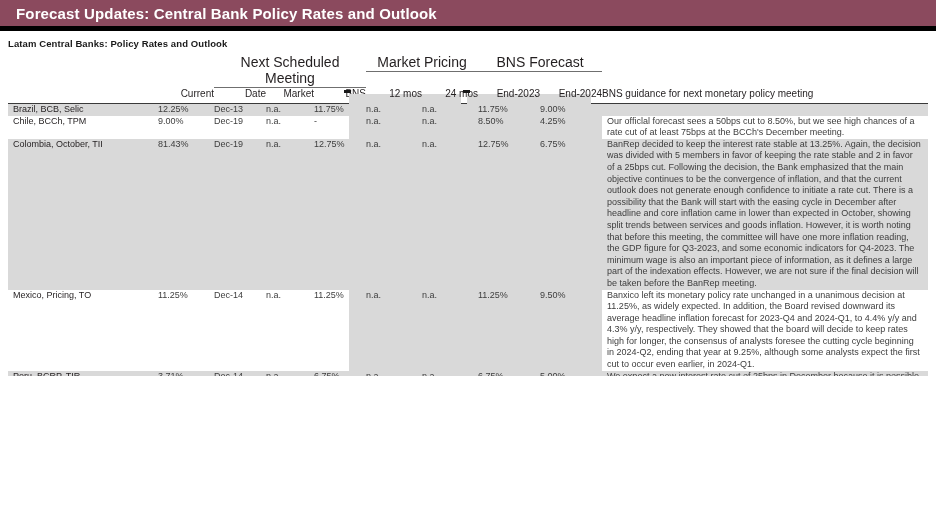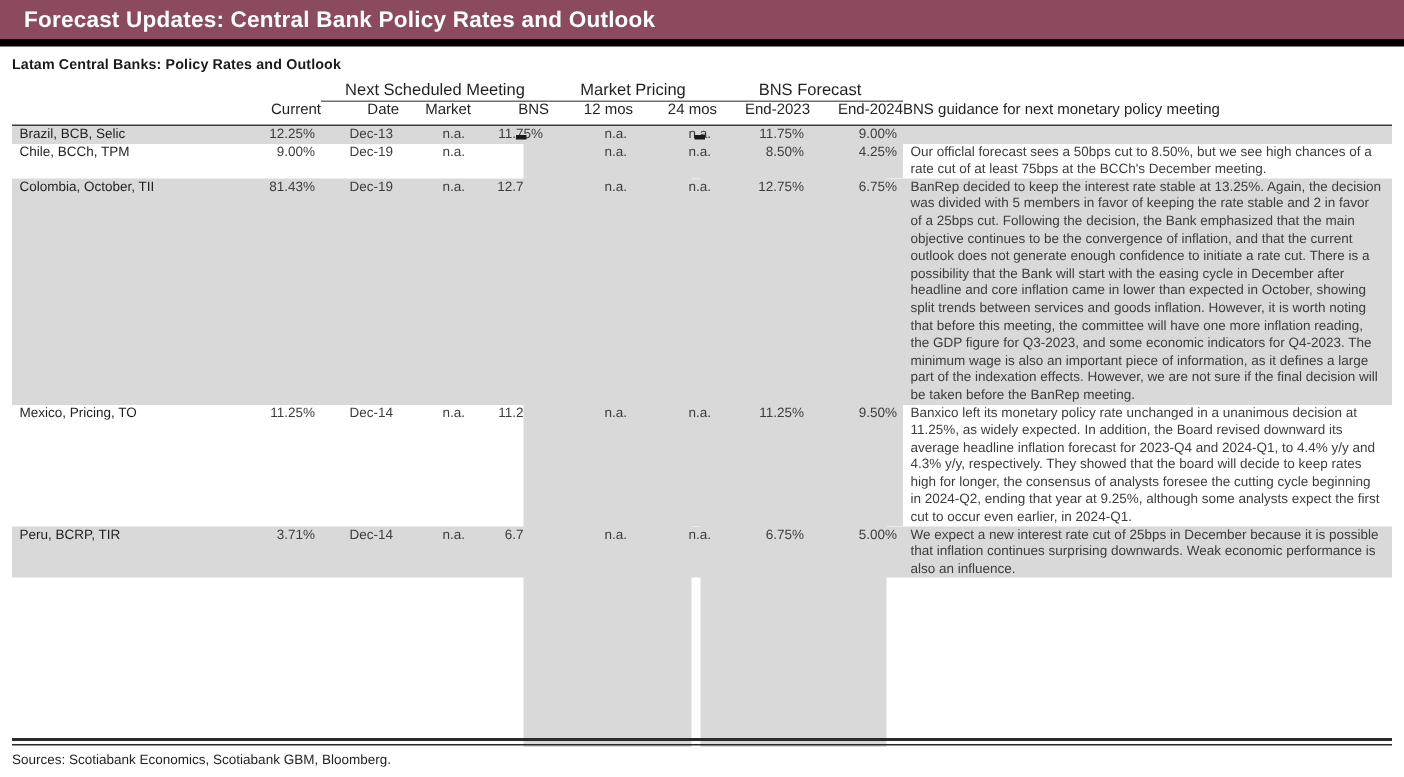--- a/index.html
+++ b/index.html
@@ -7,21 +7,21 @@
     padding: 0;
     background: #ffffff;
   }
   body {
     font-family: "Liberation Sans", sans-serif;
     -webkit-font-smoothing: antialiased;
   }
   #page {
     position: relative;
     width: 936px;
-    height: 518px;
+    height: 376px;
     overflow: hidden;
     background: #ffffff;
   }
 
   
   .title-bar {
     position: absolute;
     left: 0; top: 0;
     width: 936px;
     height: 26px;
@@ -71,21 +71,21 @@
   }
   table.main td, table.main th {
     padding: 0;
     vertical-align: top;
     font-weight: normal;
   }
 
   
   .grp-row td {
     height: 13px;
-    font-size: 11px;
+    font-size: 14px;
     font-weight: bold;
     text-align: center;
     color: #231f20;
     padding-bottom: 1px;
   }
   .grp-label {
     border-bottom: 1px solid #6f6f6f;
     display: block;
     padding-bottom: 1px;
   }
@@ -112,21 +112,20 @@
   }
   .c-name {
     font-weight: bold;
     text-align: left;
     padding-left: 5px !important;
     white-space: nowrap;
     color: #231f20;
     margin-top: 35px;
   }
   .c-num {
-    text-align: right;
     padding-right: 4px !important;
     color: #3d3d3d;
     white-space: nowrap;
   }
   .c-guide {
     text-align: left;
     padding-left: 5px !important;
     padding-right: 6px !important;
     color: #3d3d3d;
     line-height: 12.4px;

